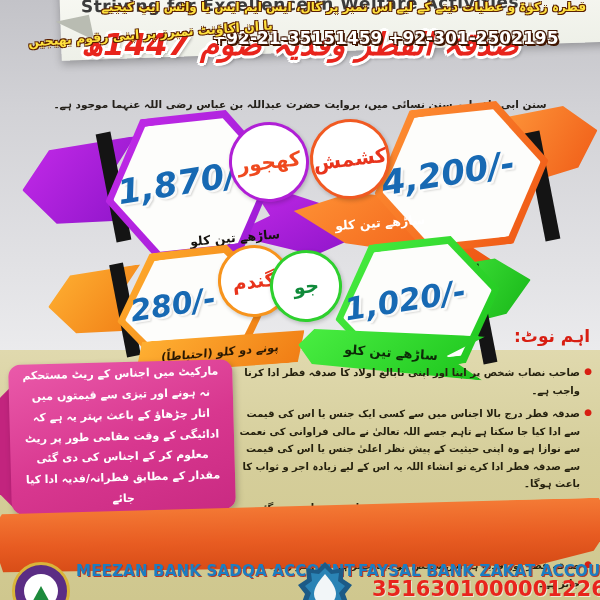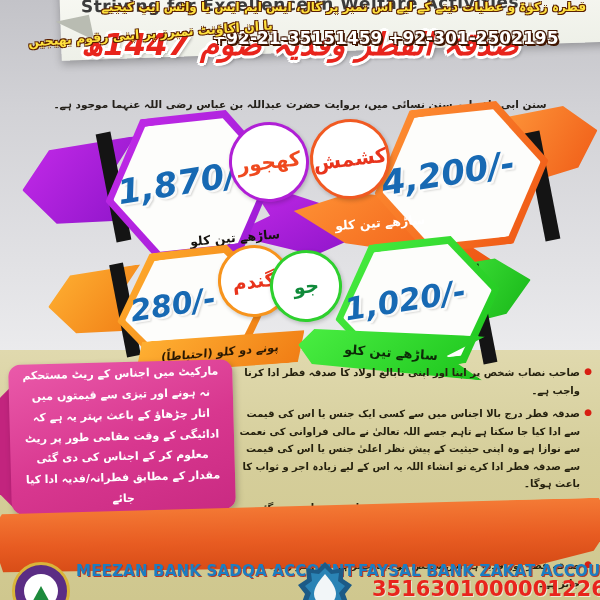--- a/index.html
+++ b/index.html
@@ -200,20 +200,21 @@
     <div class="blackbar"></div>
     <div class="hexwrap">
       <div class="hex-outer"></div>
       <div class="hex-inner"></div>
     </div>
     <div class="price">1,020/-</div>
     <div class="qtyband">ساڑھے تین کلو</div>
     <div class="name-circle">جو</div>
   </div>
 
+  <div class="notes-heading">اہم نوٹ:</div>
   <ul class="notes-list">
     <li>صاحب نصاب شخص پر اپنا اور اپنی نابالغ اولاد کا صدقہ فطر ادا کرنا واجب ہے۔</li>
     <li>صدقہ فطر درج بالا اجناس میں سے کسی ایک جنس یا اس کی قیمت سے ادا کیا جا سکتا ہے تاہم جسے اللہ تعالیٰ نے مالی فراوانی کی نعمت سے نوازا ہے وہ اپنی حیثیت کے پیش نظر اعلیٰ جنس یا اس کی قیمت سے صدقہ فطر ادا کرے تو انشاء اللہ یہ اس کے لیے زیادہ اجر و ثواب کا باعث ہوگا۔</li>
     <li>فی روزہ اور فی فدیہ نماز کی بھی یہی مقدار ہے جو اوپر دی گئی تفصیل کے مطابق کسی بھی جنس یا اس کی قیمت سے ادا کیا جا سکتا ہے۔</li>
     <li>صدقہ فطر اور فدیہ ہر اس شخص کو دینا جائز ہے جس کو زکوٰۃ دینا جائز ہے۔</li>
   </ul>
 
   <div class="advice-diamond"></div>
   <div class="advice-box">
     <div class="advice-text">مارکیٹ میں اجناس کے ریٹ مستحکم نہ ہونے اور تیزی سے قیمتوں میں اتار چڑھاؤ کے باعث بہتر یہ ہے کہ ادائیگی کے وقت مقامی طور پر ریٹ معلوم کر کے اجناس کی دی گئی مقدار کے مطابق فطرانہ/فدیہ ادا کیا جائے</div>

